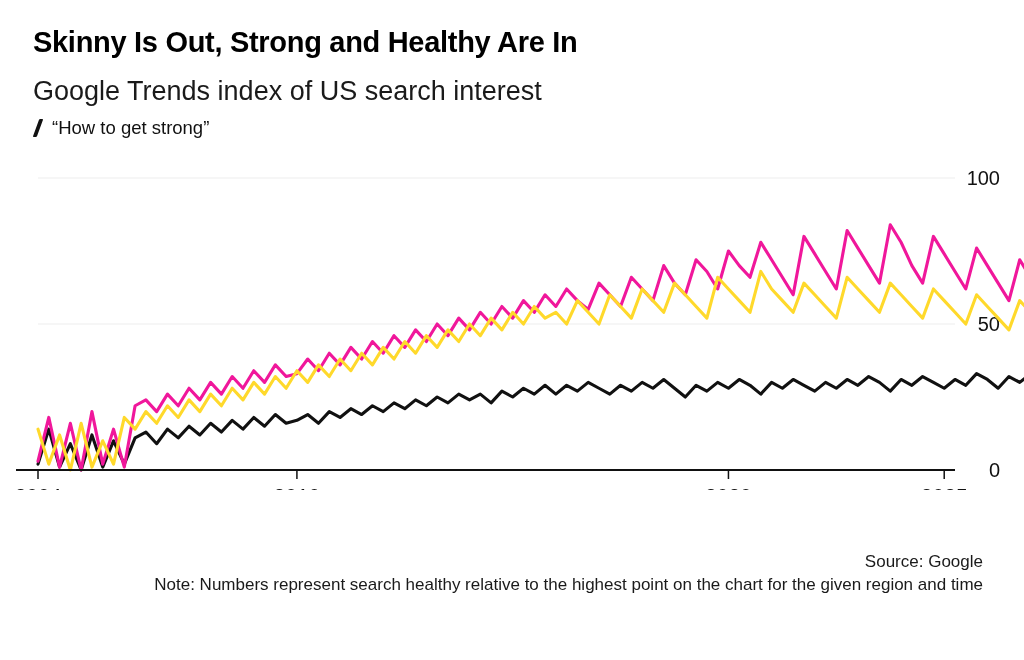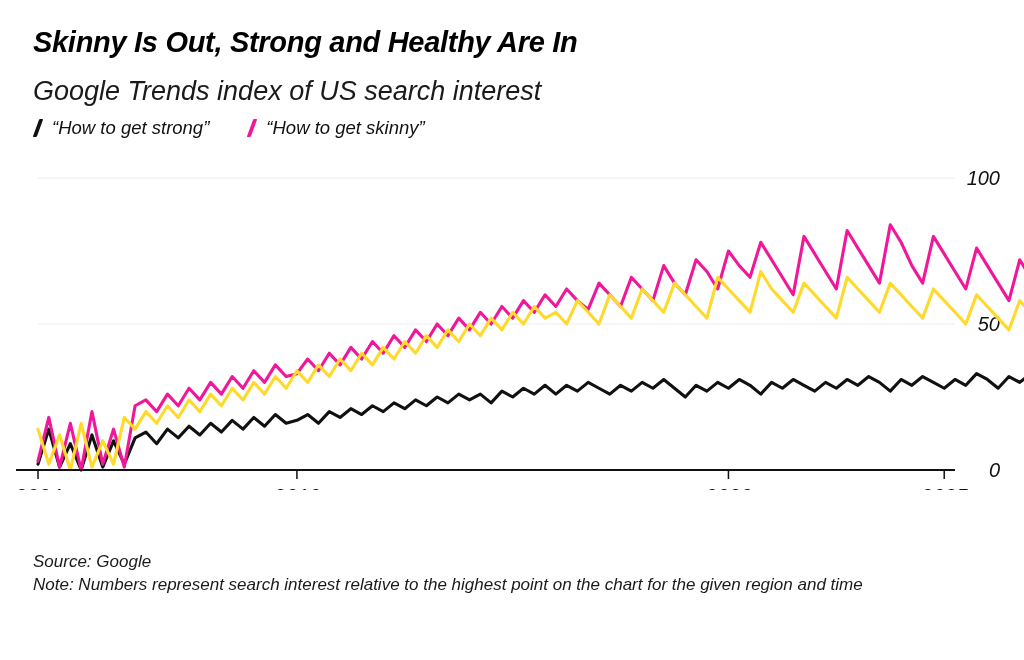--- a/index.html
+++ b/index.html
@@ -1,33 +1,33 @@
 <!DOCTYPE html>
 <html><head>
 <meta charset="utf-8">
 <style>
   html,body{margin:0;padding:0;}
   body{
     width:1024px;height:660px;background:#ffffff;
     font-family:"Liberation Sans","DejaVu Sans",sans-serif;
     color:#111111;overflow:hidden;position:relative;
   }
-  .wrap{position:absolute;inset:0;font-style:italic;}
+  .wrap{position:absolute;inset:0;}
   .title{
     position:absolute;left:33px;top:26px;
     font-size:29px;font-weight:bold;letter-spacing:-0.3px;
     color:#000;white-space:nowrap;
   }
   .subtitle{
     position:absolute;left:33px;top:76px;
     font-size:27px;font-weight:normal;color:#1a1a1a;white-space:nowrap;
   }
   .legend{
     position:absolute;left:31px;top:117px;
-    display:flex;align-items:center;gap:16px;
+    display:flex;align-items:center;gap:8px;
   }
   .legend-item{display:flex;align-items:center;margin-right:20px;}
   .swatch{
     width:14px;height:18px;margin-right:7px;position:relative;flex:none;
   }
   .swatch i{
     position:absolute;left:5px;top:0;width:4px;height:18px;display:block;
     transform:skewX(-20deg);border-radius:1px;
   }
   .legend-label{font-size:18.5px;color:#111;white-space:nowrap;}
@@ -42,42 +42,36 @@
     font-family:"Liberation Sans","DejaVu Sans",sans-serif;
   }
   .gridline{stroke:#ededed;stroke-width:1;}
   .axisline{stroke:#111;stroke-width:2;}
   .tickmark{stroke:#111;stroke-width:1.5;}
   .series{fill:none;stroke-width:3.1;stroke-linejoin:round;stroke-linecap:round;}
   .footnotes{
     position:absolute;left:33px;top:550px;width:950px;
     font-size:17px;line-height:1.38;color:#1a1a1a;
   }
-  .foot-line{white-space:normal;}
+  .foot-line{white-space:normal;text-align:right;}
 </style>
 </head>
 <body>
 
 <div class="wrap">
 
   <div class="title">Skinny Is Out, Strong and Healthy Are In</div>
   <div class="subtitle">Google Trends index of US search interest</div>
 
   <div class="legend" id="legend">
       <div class="legend-item">
         <span class="swatch">
           <i style="background: rgb(17, 17, 17);"></i>
         </span>
         <span class="legend-label">“How to get strong”</span>
-      </div>
-      <div class="legend-item">
-        <span class="swatch">
-          <i style="background: rgb(240, 23, 155);"></i>
-        </span>
-        <span class="legend-label">“How to get skinny”</span>
       </div>
     </div>
 
   <div class="chart-host">
     <svg id="chart" width="1024" height="350">
         <line x1="38" x2="955" y1="184" y2="184" class="gridline"></line>
         <line x1="38" x2="955" y1="38" y2="38" class="gridline"></line>
         <text x="1000" y="337" class="ytick">0</text>
         <text x="1000" y="191" class="ytick">50</text>
         <text x="1000" y="45" class="ytick">100</text>
@@ -91,16 +85,16 @@
         <text x="296.91764705882355" y="363" class="xtick">2010</text>
         <line x1="728.4470588235293" x2="728.4470588235293" y1="330" y2="339" class="tickmark"></line>
         <text x="728.4470588235293" y="363" class="xtick">2020</text>
         <line x1="944.2117647058824" x2="944.2117647058824" y1="330" y2="339" class="tickmark"></line>
         <text x="944.2117647058824" y="363" class="xtick">2025</text>
       </svg>
   </div>
 
   <div class="footnotes">
     <div class="foot-line">Source: Google</div>
-    <div class="foot-line">Note: Numbers represent search interest relative to the highest point on the chart for the given region and time</div>
+    <div class="foot-line">Note: Numbers represent search healthy relative to the highest point on the chart for the given region and time</div>
   </div>
 
 </div>
 
 </body></html>

